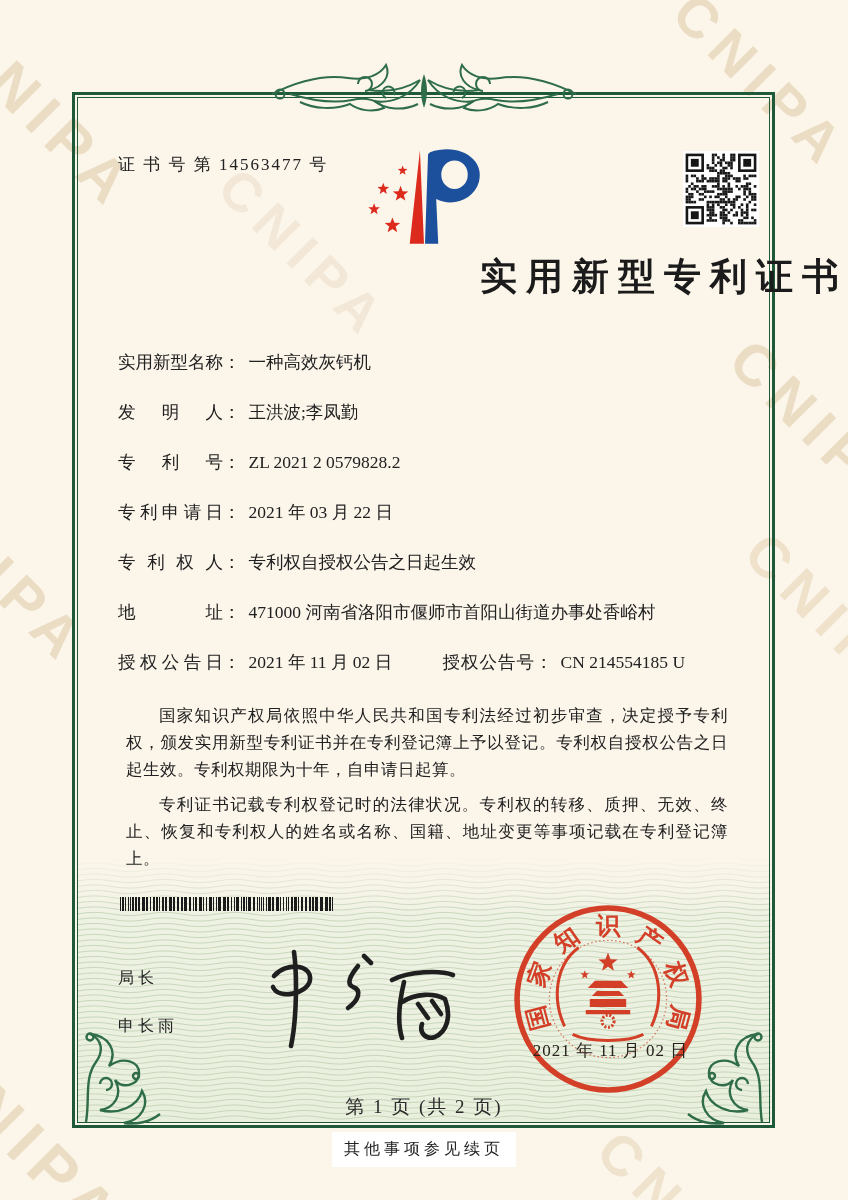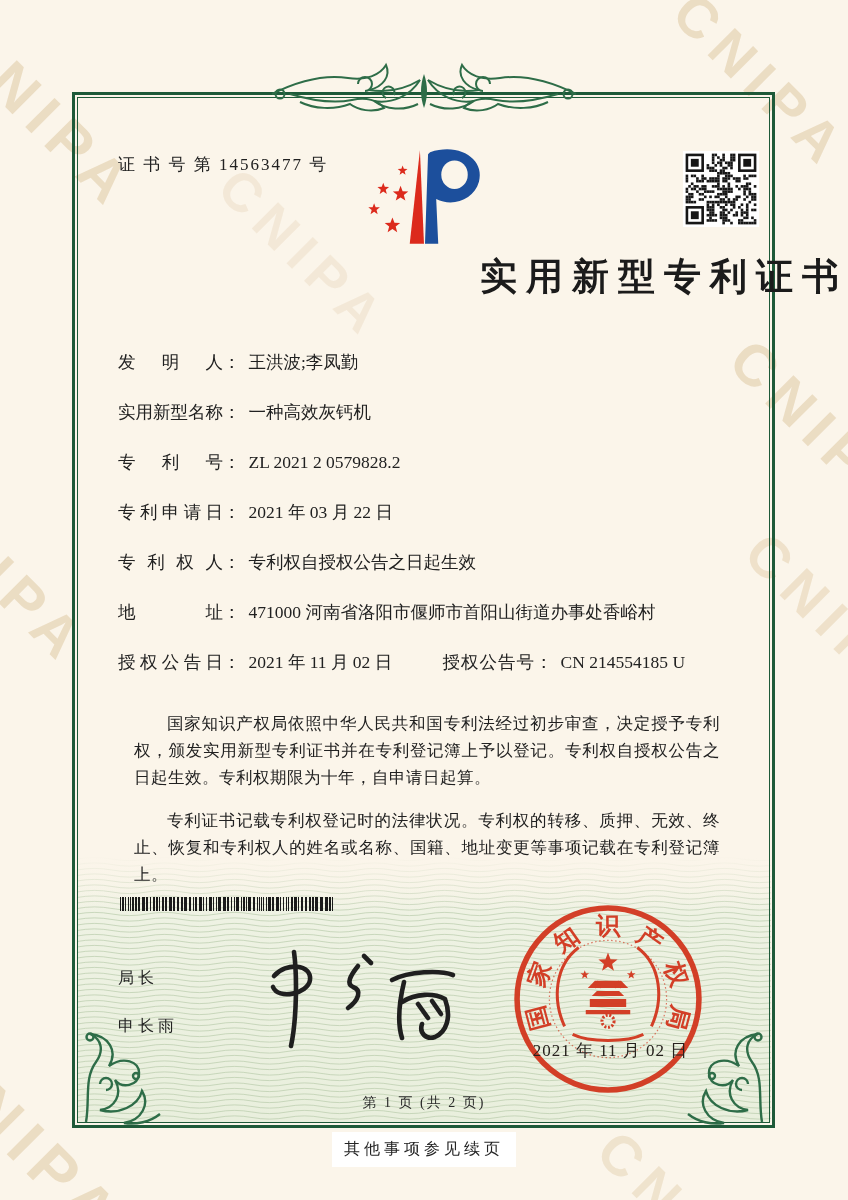--- a/index.html
+++ b/index.html
@@ -38,30 +38,30 @@
   .title{position:absolute;left:0;right:0;top:252px;text-align:right;font-size:37px;
          font-weight:bold;letter-spacing:9px;z-index:3;color:#1b1b1b;}
   .fields{position:absolute;left:118px;top:350px;width:636px;z-index:3;font-size:17.5px;}
   .frow{height:24px;margin-bottom:26px;white-space:nowrap;}
   .flabel{display:inline-block;width:105px;text-align:justify;text-align-last:justify;vertical-align:bottom;}
   .fcolon{margin-right:8px;}
   .pair2{margin-left:46px;}
   .pair2 .flabel{width:auto;text-align-last:auto;letter-spacing:1px;}
   .body-text{position:absolute;left:118px;top:694px;width:618px;z-index:3;font-size:16.5px;
              line-height:27px;text-align:justify;letter-spacing:.5px;}
-  .body-text p{margin:16px;text-indent:2em;}
+  .body-text p{margin:8px;text-indent:2em;}
   .barcode{position:absolute;left:120px;top:897px;z-index:3;}
   .signer{position:absolute;left:118px;top:968px;z-index:3;font-size:16px;letter-spacing:4px;color:#222;}
   .signer .name{margin-top:27px;text-align:right;}
   .signature{position:absolute;left:246px;top:940px;width:220px;height:112px;z-index:4;}
   .seal{position:absolute;left:512px;top:903px;width:192px;height:192px;z-index:4;opacity:.95;}
   .seal-date{position:absolute;left:518px;top:1039px;width:185px;text-align:center;z-index:5;
              font-size:17px;color:#26211d;letter-spacing:1px;}
   .page-footer{position:absolute;left:72px;width:704px;top:1094px;text-align:center;
-               font-size:14px;letter-spacing:2px;z-index:3;color:#2a2a2a;}
+               font-size:19px;letter-spacing:2px;z-index:3;color:#2a2a2a;}
   .note-wrap{position:absolute;left:0;right:0;top:1132px;display:flex;justify-content:center;z-index:3;}
   .note{background:#ffffff;padding:7px 12px;font-size:16px;letter-spacing:4px;color:#242424;}
 </style>
 </head>
 <body>
 
 <div class="page">
 
   <span class="wm wm-a">CNIPA</span>
   <span class="wm wm-b">CNIPA</span>
@@ -440,24 +440,24 @@
       <rect x="23" y="3" width="3" height="3" fill="#161616"></rect>
       <rect x="1" y="21" width="7" height="7" fill="#161616"></rect>
       <rect x="2" y="22" width="5" height="5" fill="#fff"></rect>
       <rect x="3" y="23" width="3" height="3" fill="#161616"></rect>
     </svg>
 
   <div class="title">实用新型专利证书</div>
 
   <div class="fields">
     <div class="frow">
-      <span class="flabel">发明人</span><span class="fcolon">：</span><span class="fvalue">王洪波;李凤勤</span>
+      <span class="flabel">实用新型名称</span><span class="fcolon">：</span><span class="fvalue">一种高效灰钙机</span>
     </div>
     <div class="frow">
-      <span class="flabel">实用新型名称</span><span class="fcolon">：</span><span class="fvalue">一种高效灰钙机</span>
+      <span class="flabel">发明人</span><span class="fcolon">：</span><span class="fvalue">王洪波;李凤勤</span>
     </div>
     <div class="frow">
       <span class="flabel">专利号</span><span class="fcolon">：</span><span class="fvalue">ZL 2021 2 0579828.2</span>
     </div>
     <div class="frow">
       <span class="flabel">专利申请日</span><span class="fcolon">：</span><span class="fvalue">2021 年 03 月 22 日</span>
     </div>
     <div class="frow">
       <span class="flabel">专利权人</span><span class="fcolon">：</span><span class="fvalue">专利权自授权公告之日起生效</span>
     </div>

